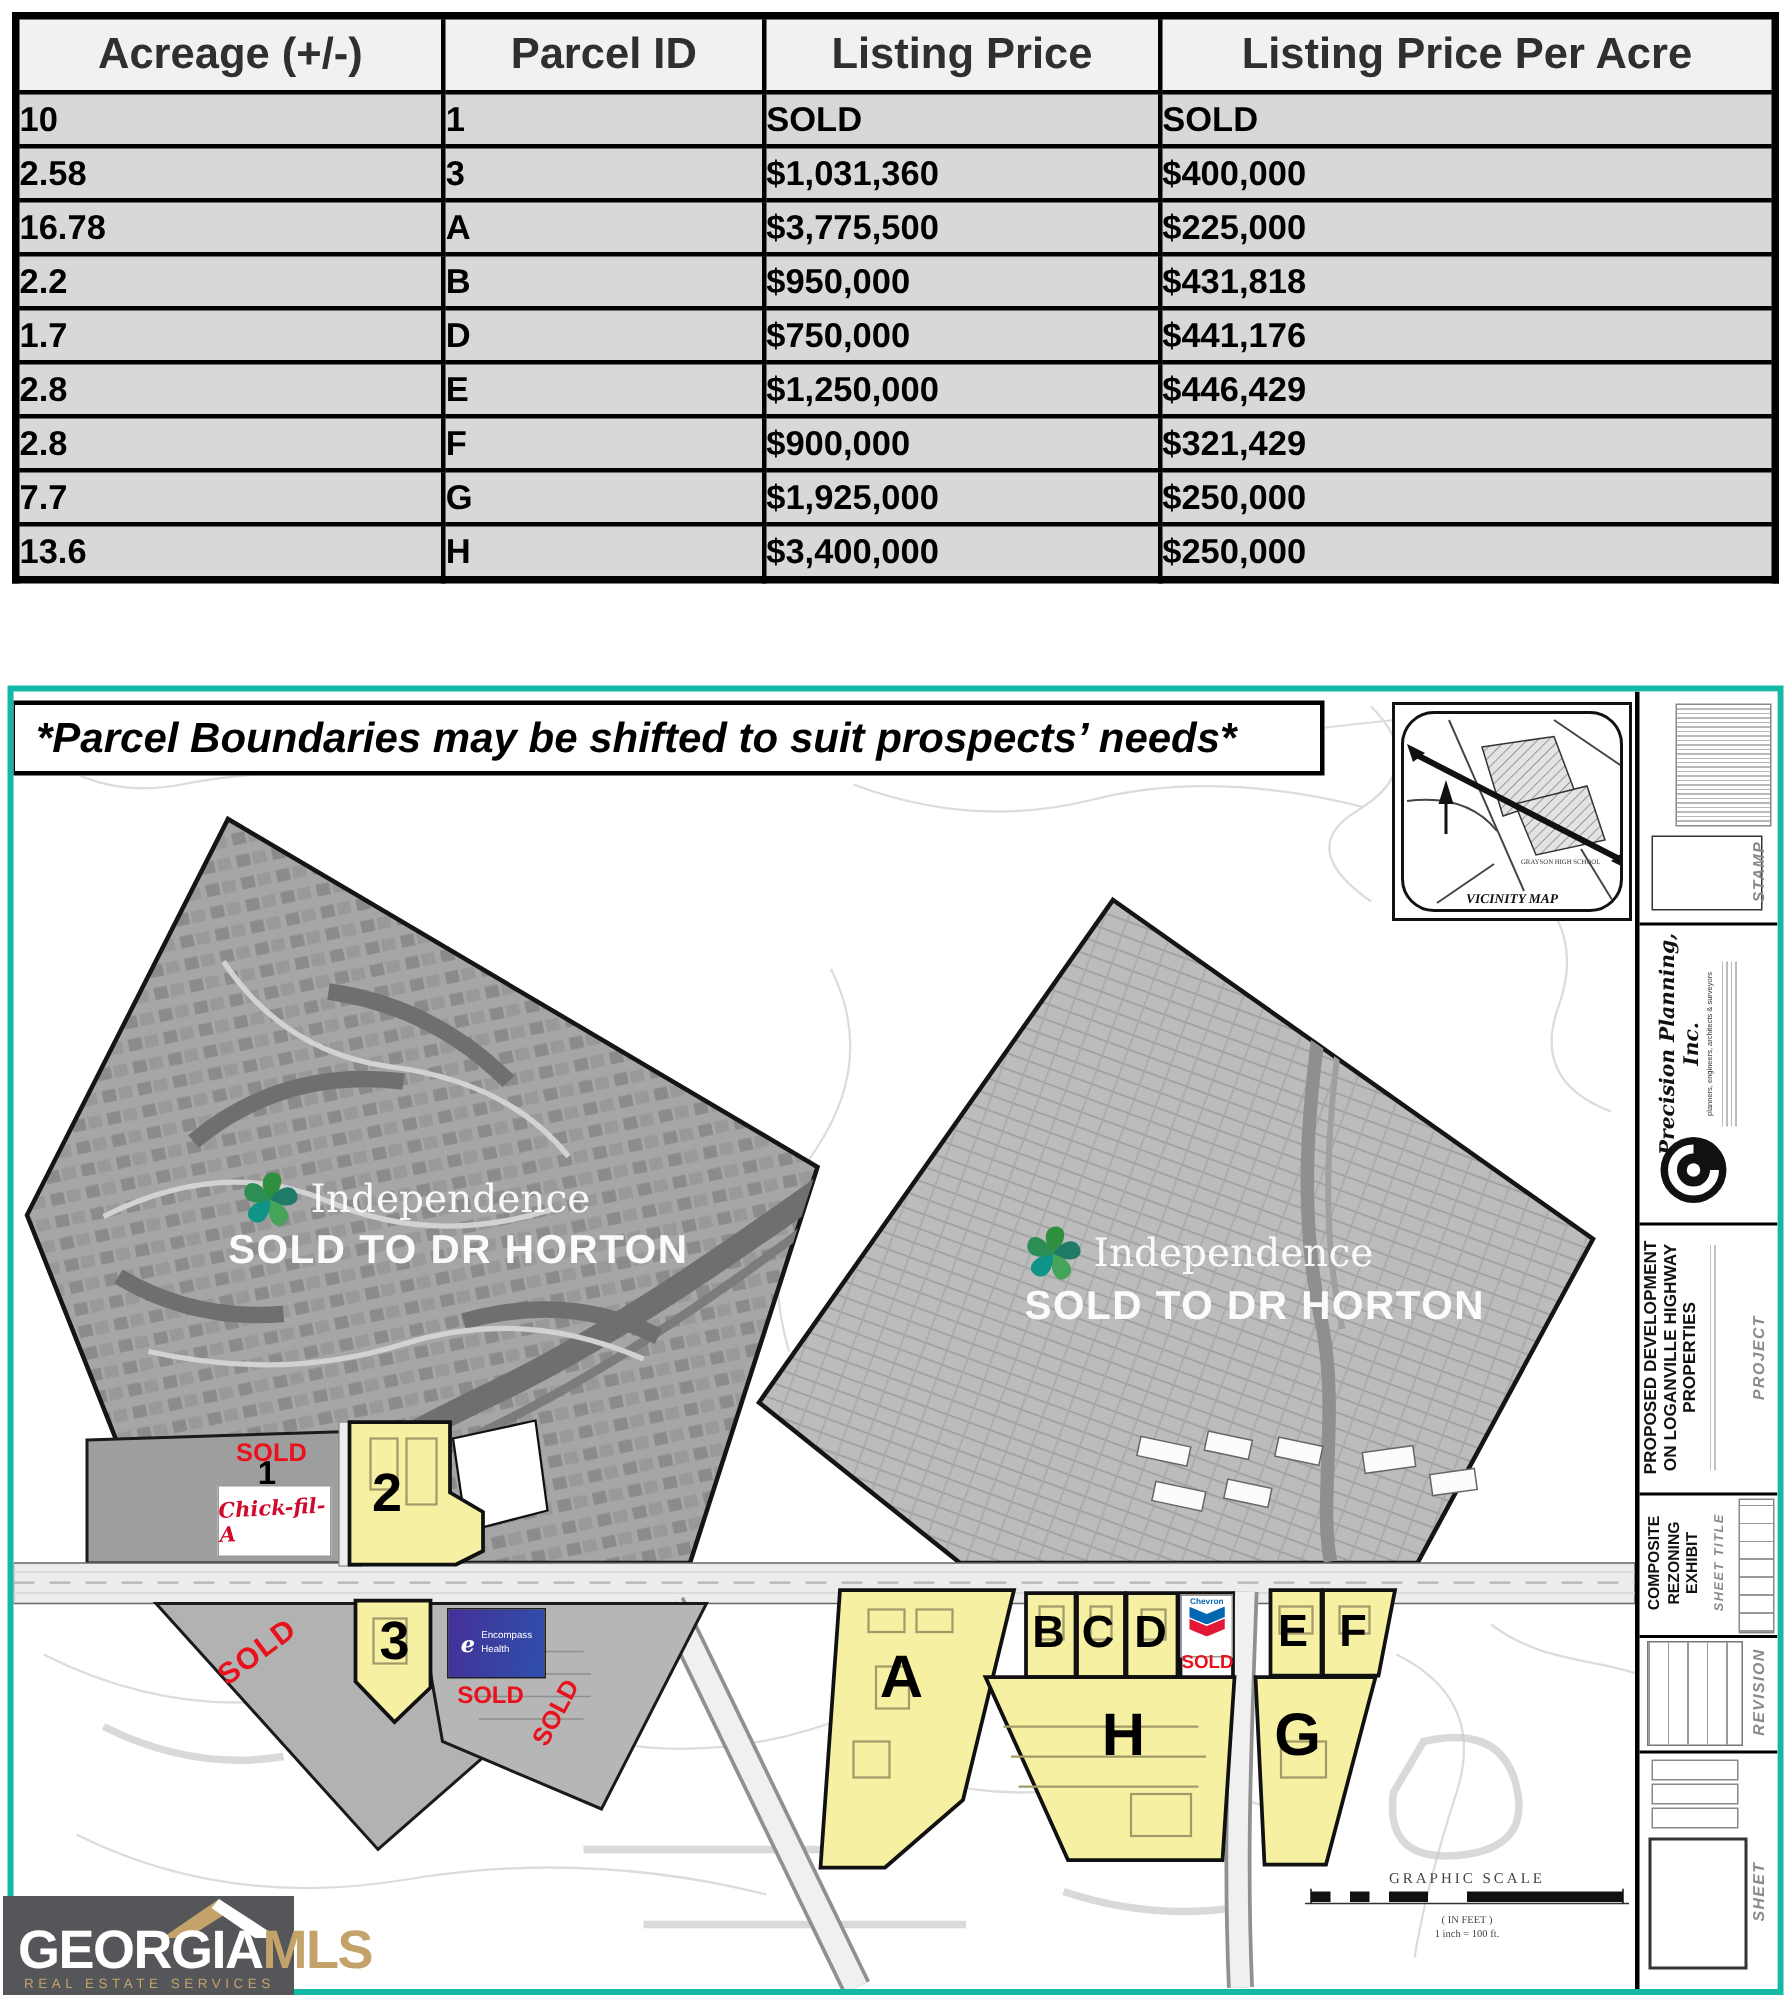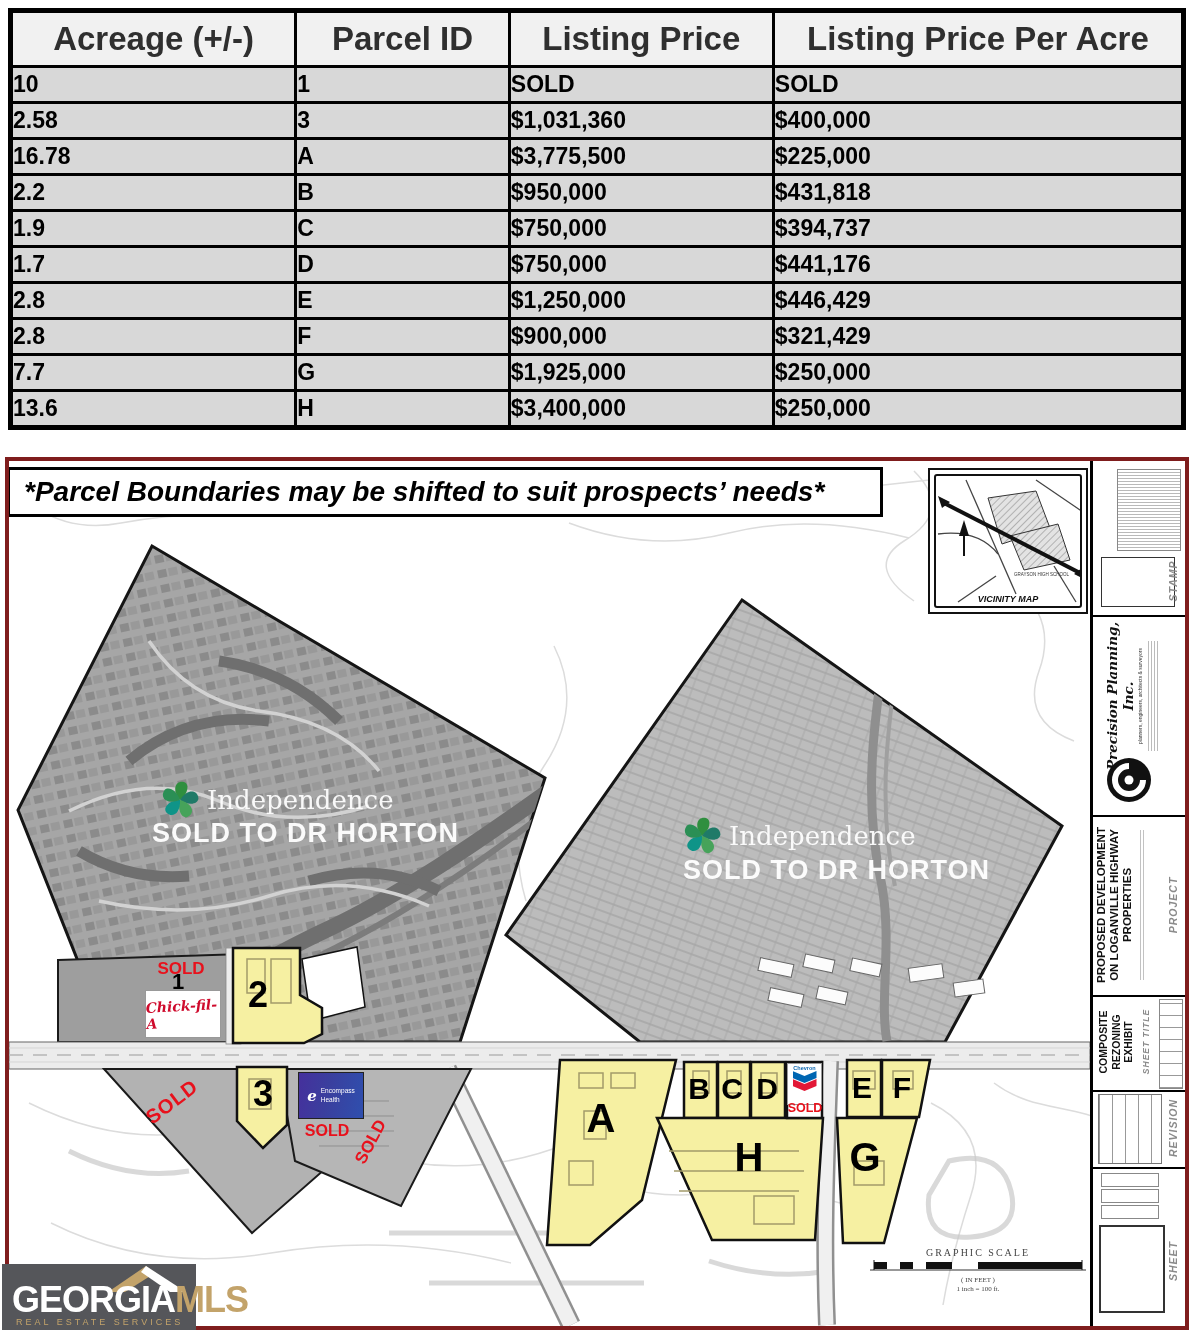--- a/index.html
+++ b/index.html
@@ -2,28 +2,28 @@
 <html><head>
 <meta charset="utf-8">
 <style>
   html,body{margin:0;padding:0;background:#fff;}
   .canvas{position:relative;width:1194px;height:1330px;background:#fff;overflow:hidden;
           font-family:"Liberation Sans",sans-serif;}
 
   
   .price-table{position:absolute;left:8px;top:8px;width:1178px;border-collapse:collapse;
                border:5px solid #000;table-layout:fixed;}
-  .price-table th{background:#f1f1f1;color:#2f2f2f;font-size:33px;font-weight:bold;
+  .price-table th{background:#f1f1f1;color:#2f2f2f;font-size:29px;font-weight:bold;
                   border:3px solid #000;padding:7px 0;}
   .price-table td{background:#d8d8d8;color:#000;font-size:23px;font-weight:600;text-align:left;
                   border:3px solid #000;padding:3px 0;height:27px;}
   .col-acre{width:283px}.col-id{width:212px}.col-price{width:262px}.col-ppa{width:407px}
 
   
-  .map{position:absolute;left:5px;top:457px;width:1184px;height:873px;border:4px solid #7f1d1d;
+  .map{position:absolute;left:5px;top:457px;width:1184px;height:873px;border:4px solid #14b8a6;
        box-sizing:border-box;background:#fff;overflow:hidden;}
   .map svg.bg{position:absolute;left:0;top:0;}
 
   .note-box{position:absolute;left:-2px;top:6px;width:856px;height:44px;background:#fff;
             border:3px solid #000;font-size:28px;font-weight:bold;font-style:italic;color:#000;
             line-height:44px;padding-left:14px;}
 
   
   .indep{position:absolute;display:flex;align-items:center;gap:6px;color:rgba(255,255,255,.93);
          font-family:"DejaVu Serif",serif;font-size:26px;}
@@ -49,21 +49,21 @@
             border:1px solid #999;text-align:center;padding-top:1px;box-sizing:border-box;}
   .chev-word{font-size:5.5px;color:#0b66b0;font-weight:bold;}
   .chev{width:24px;height:12px;margin:0 auto;
         clip-path:polygon(0 0,50% 42%,100% 0,100% 58%,50% 100%,0 58%);}
   .chev.blue{background:#0066b2;}
   .chev.red{background:#e21836;margin-top:-4px;}
 
   
   .vicinity{position:absolute;left:919px;top:7px;width:160px;height:146px;background:#fff;
             border:2px solid #111;box-sizing:border-box;}
-  .vicinity .inner{position:absolute;inset:4px;border:2px solid #111;border-radius:3px;overflow:hidden;}
+  .vicinity .inner{position:absolute;inset:4px;border:2px solid #111;border-radius:22px;overflow:hidden;font-family:Liberation Serif, serif;}
   .vic-label{position:absolute;left:0;right:0;bottom:2px;text-align:center;font-size:9px;
              font-weight:bold;font-style:italic;color:#111;}
   .vic-school{position:absolute;left:78px;top:96px;font-size:4.5px;color:#333;text-align:center;line-height:1.2;}
 
   
   .gscale{position:absolute;left:853px;top:786px;width:232px;text-align:center;color:#444;}
   .gscale .gs-title{font-size:10px;letter-spacing:2px;font-family:"Liberation Serif",serif;}
   .gscale .gs-sub{font-size:7px;line-height:1.3;font-family:"Liberation Serif",serif;}
 
   
@@ -138,26 +138,20 @@
         <td>16.78</td>
           <td>A</td>
           <td>$3,775,500</td>
           <td>$225,000</td>
         </tr>
       <tr>
         <td>2.2</td>
           <td>B</td>
           <td>$950,000</td>
           <td>$431,818</td>
-        </tr>
-      <tr>
-        <td>1.9</td>
-          <td>C</td>
-          <td>$750,000</td>
-          <td>$394,737</td>
         </tr>
       <tr>
         <td>1.7</td>
           <td>D</td>
           <td>$750,000</td>
           <td>$441,176</td>
         </tr>
       <tr>
         <td>2.8</td>
           <td>E</td>

